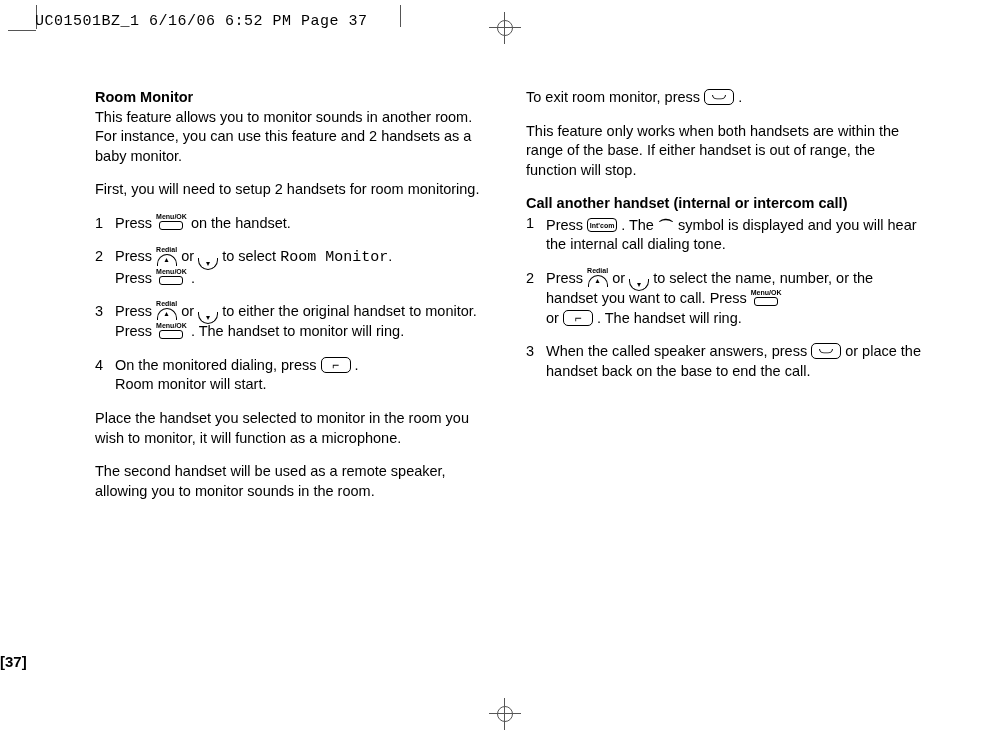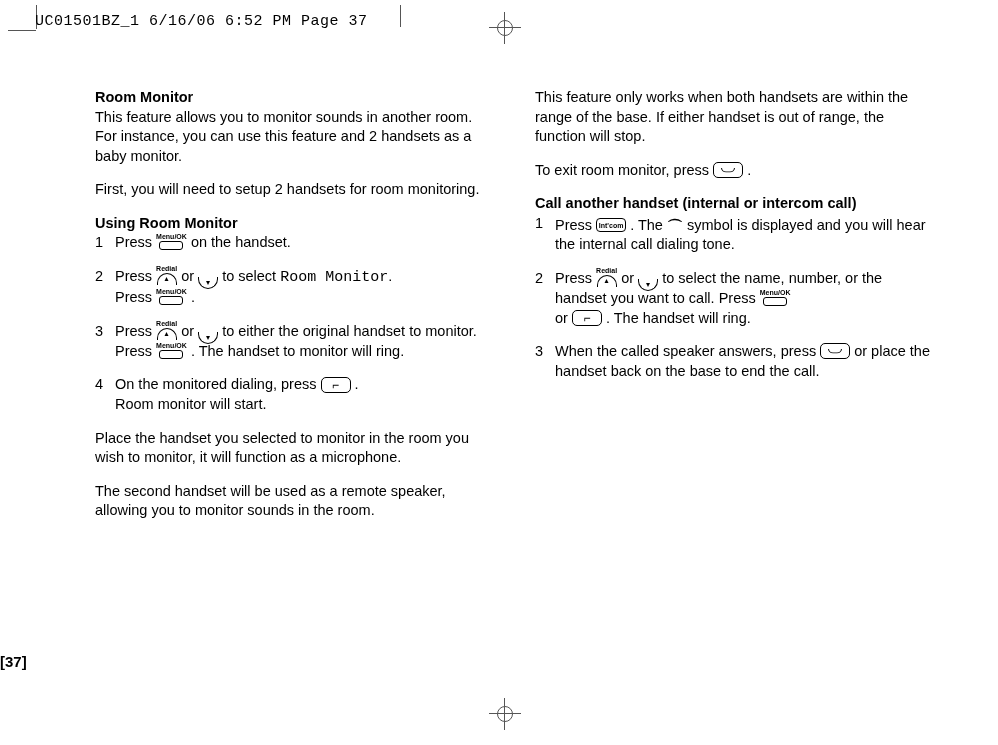--- a/index.html
+++ b/index.html
@@ -68,21 +68,21 @@
     }
     .cross-h { position: absolute; top: 15px; left: 0; width: 32px; height: 1px; background: #555; }
     .cross-v { position: absolute; left: 15px; top: 0; width: 1px; height: 32px; background: #555; }
     .cross-circ { position: absolute; top: 8px; left: 8px; width: 16px; height: 16px; border: 1px solid #555; border-radius: 50%; }
     .content-wrap {
       position: absolute;
       top: 88px;
       left: 95px;
       right: 60px;
       display: flex;
-      gap: 45px;
+      gap: 36px;
     }
     .col {
       flex: 1;
       min-width: 0;
     }
     .col-left { max-width: 395px; }
     .col-right { max-width: 400px; }
     .section-title {
       font-weight: bold;
     }
@@ -265,21 +265,20 @@
 <div class="content-wrap">
 
   <div class="col col-left">
     <div class="para">
       <span class="section-title">Room Monitor</span><br>
       <span>This feature allows you to monitor sounds in another room. For instance, you can use this feature and 2 handsets as a baby monitor.</span>
     </div>
 
     <div class="para">First, you will need to setup 2 handsets for room monitoring.</div>
 
-    <div class="section-title">Using Room Monitor</div>
 
     <div class="step">
       <div class="step-num">1</div>
       <div class="step-body">
         <span>Press</span>
         <span class="icon-menuok"><span class="label">Menu/OK</span><span class="btn"></span></span>
         <span>on the handset.</span>
       </div>
     </div>
 
@@ -321,27 +320,27 @@
         <span>Room monitor will start.</span>
       </div>
     </div>
 
     <div class="para">Place the handset you selected to monitor in the room you wish to monitor, it will function as a microphone.</div>
 
     <div class="para">The second handset will be used as a remote speaker, allowing you to monitor sounds in the room.</div>
   </div>
 
   <div class="col col-right">
-    <div class="para">This feature only works when both handsets are within the range of the base. If either handset is out of range, the function will stop.</div>
-
     <div class="para">
       <span>To exit room monitor, press</span>
       <span class="icon-key"><span class="phone-off"></span></span>
       <span>.</span>
     </div>
+
+    <div class="para">This feature only works when both handsets are within the range of the base. If either handset is out of range, the function will stop.</div>
 
     <div class="section-title">Call another handset (internal or intercom call)</div>
 
     <div class="step" style="margin-bottom:14px;">
       <div class="step-num">1</div>
       <div class="step-body">
         <span>Press</span>
         <span class="icon-key-int">Int'com</span>
         <span>. The</span>
         <span class="curve-sym">⌒</span>

